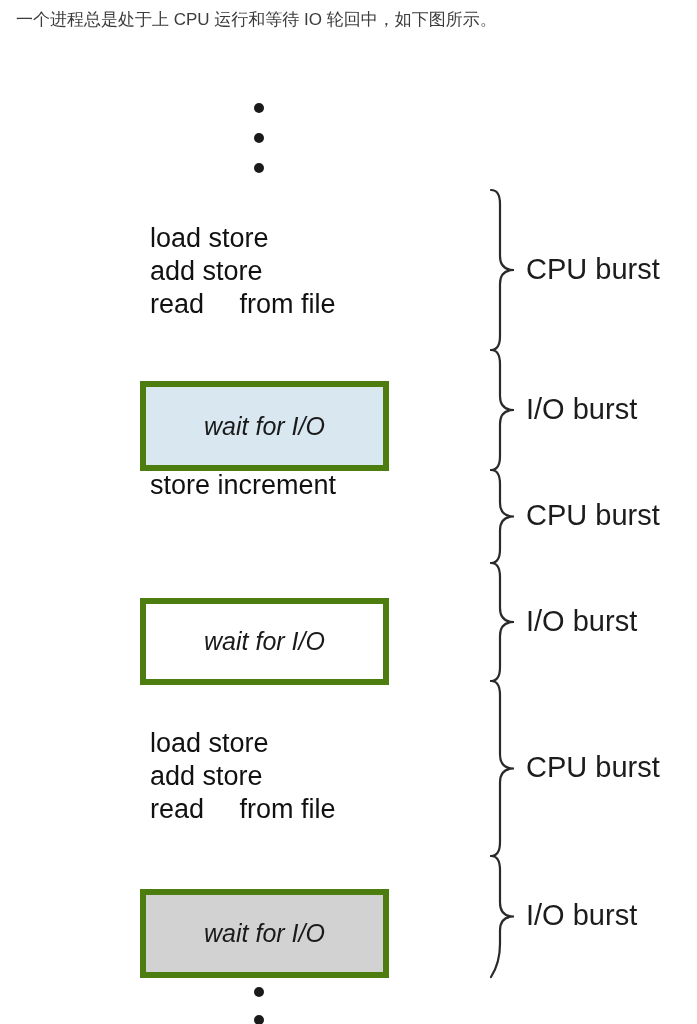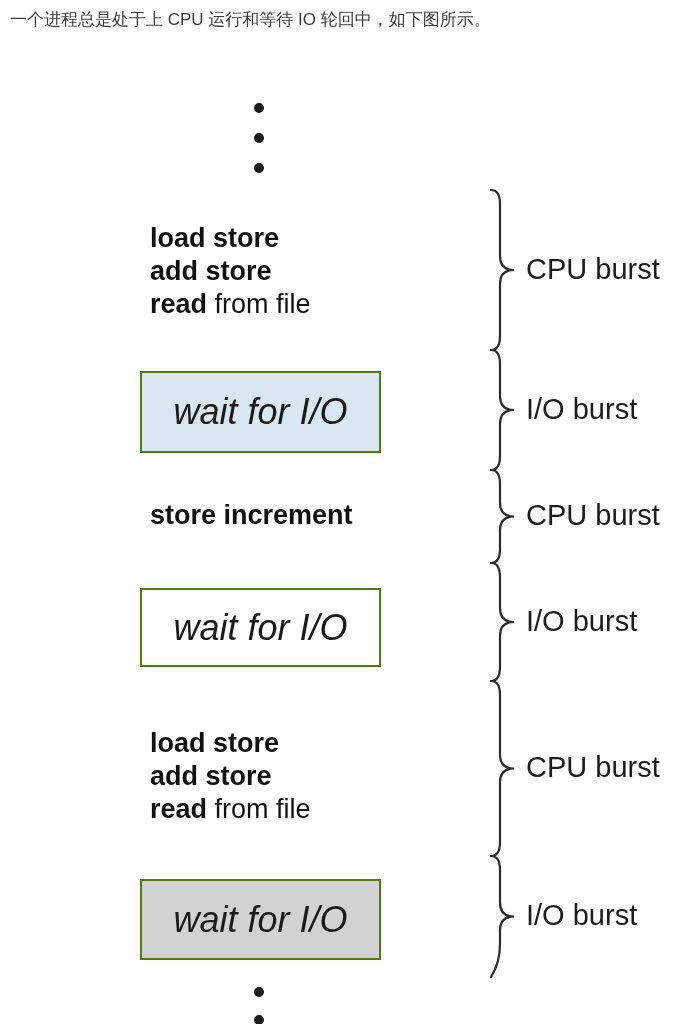--- a/index.html
+++ b/index.html
@@ -5,43 +5,43 @@
   html,body{margin:0;padding:0;background:#ffffff;}
   .canvas{
     position:relative;
     width:697px;height:1024px;
     background:#ffffff;
     overflow:hidden;
     font-family:"Liberation Sans", sans-serif;
     color:#1a1a1a;
   }
   .caption{
-    position:absolute;left:10px;top:8px;margin:0;
+    position:absolute;left:16px;top:8px;margin:0;
     font-size:17px;line-height:24px;color:#3b3b3b;
     white-space:nowrap;
   }
   .dot{
     position:absolute;width:10px;height:10px;border-radius:50%;
     background:#1a1a1a;left:254px;
   }
   .code-block{
     position:absolute;left:150px;
     font-size:27px;line-height:33px;color:#111;
     white-space:nowrap;
   }
-  .code-block .b{font-weight:700;}
-  .code-block .r{font-weight:400;}
+  .code-block .b{font-weight:400;}
+  .code-block .r{font-weight:400;margin-left:28px;}
   .cb1{top:222px;}
-  .cb2{top:499px;}
+  .cb2{top:469px;}
   .cb3{top:727px;}
   .wait-box{
     position:absolute;left:140px;width:237px;
-    border:2px solid #4d7c0f;
+    border:6px solid #4d7c0f;
     display:flex;align-items:center;justify-content:center;
-    font-size:36px;font-style:italic;color:#1a1a1a;
+    font-size:25px;font-style:italic;color:#1a1a1a;margin-top:10px;
   }
   .wb1{top:371px;height:78px;}
   .wb2{top:588px;height:75px;}
   .wb3{top:879px;height:77px;}
   .braces-svg{position:absolute;left:480px;top:0;width:50px;height:1024px;}
   .brace-label{
     position:absolute;left:526px;transform:translateY(-52%);
     font-size:29px;color:#1c1c1c;white-space:nowrap;
   }
   .bl1{top:270px;}

